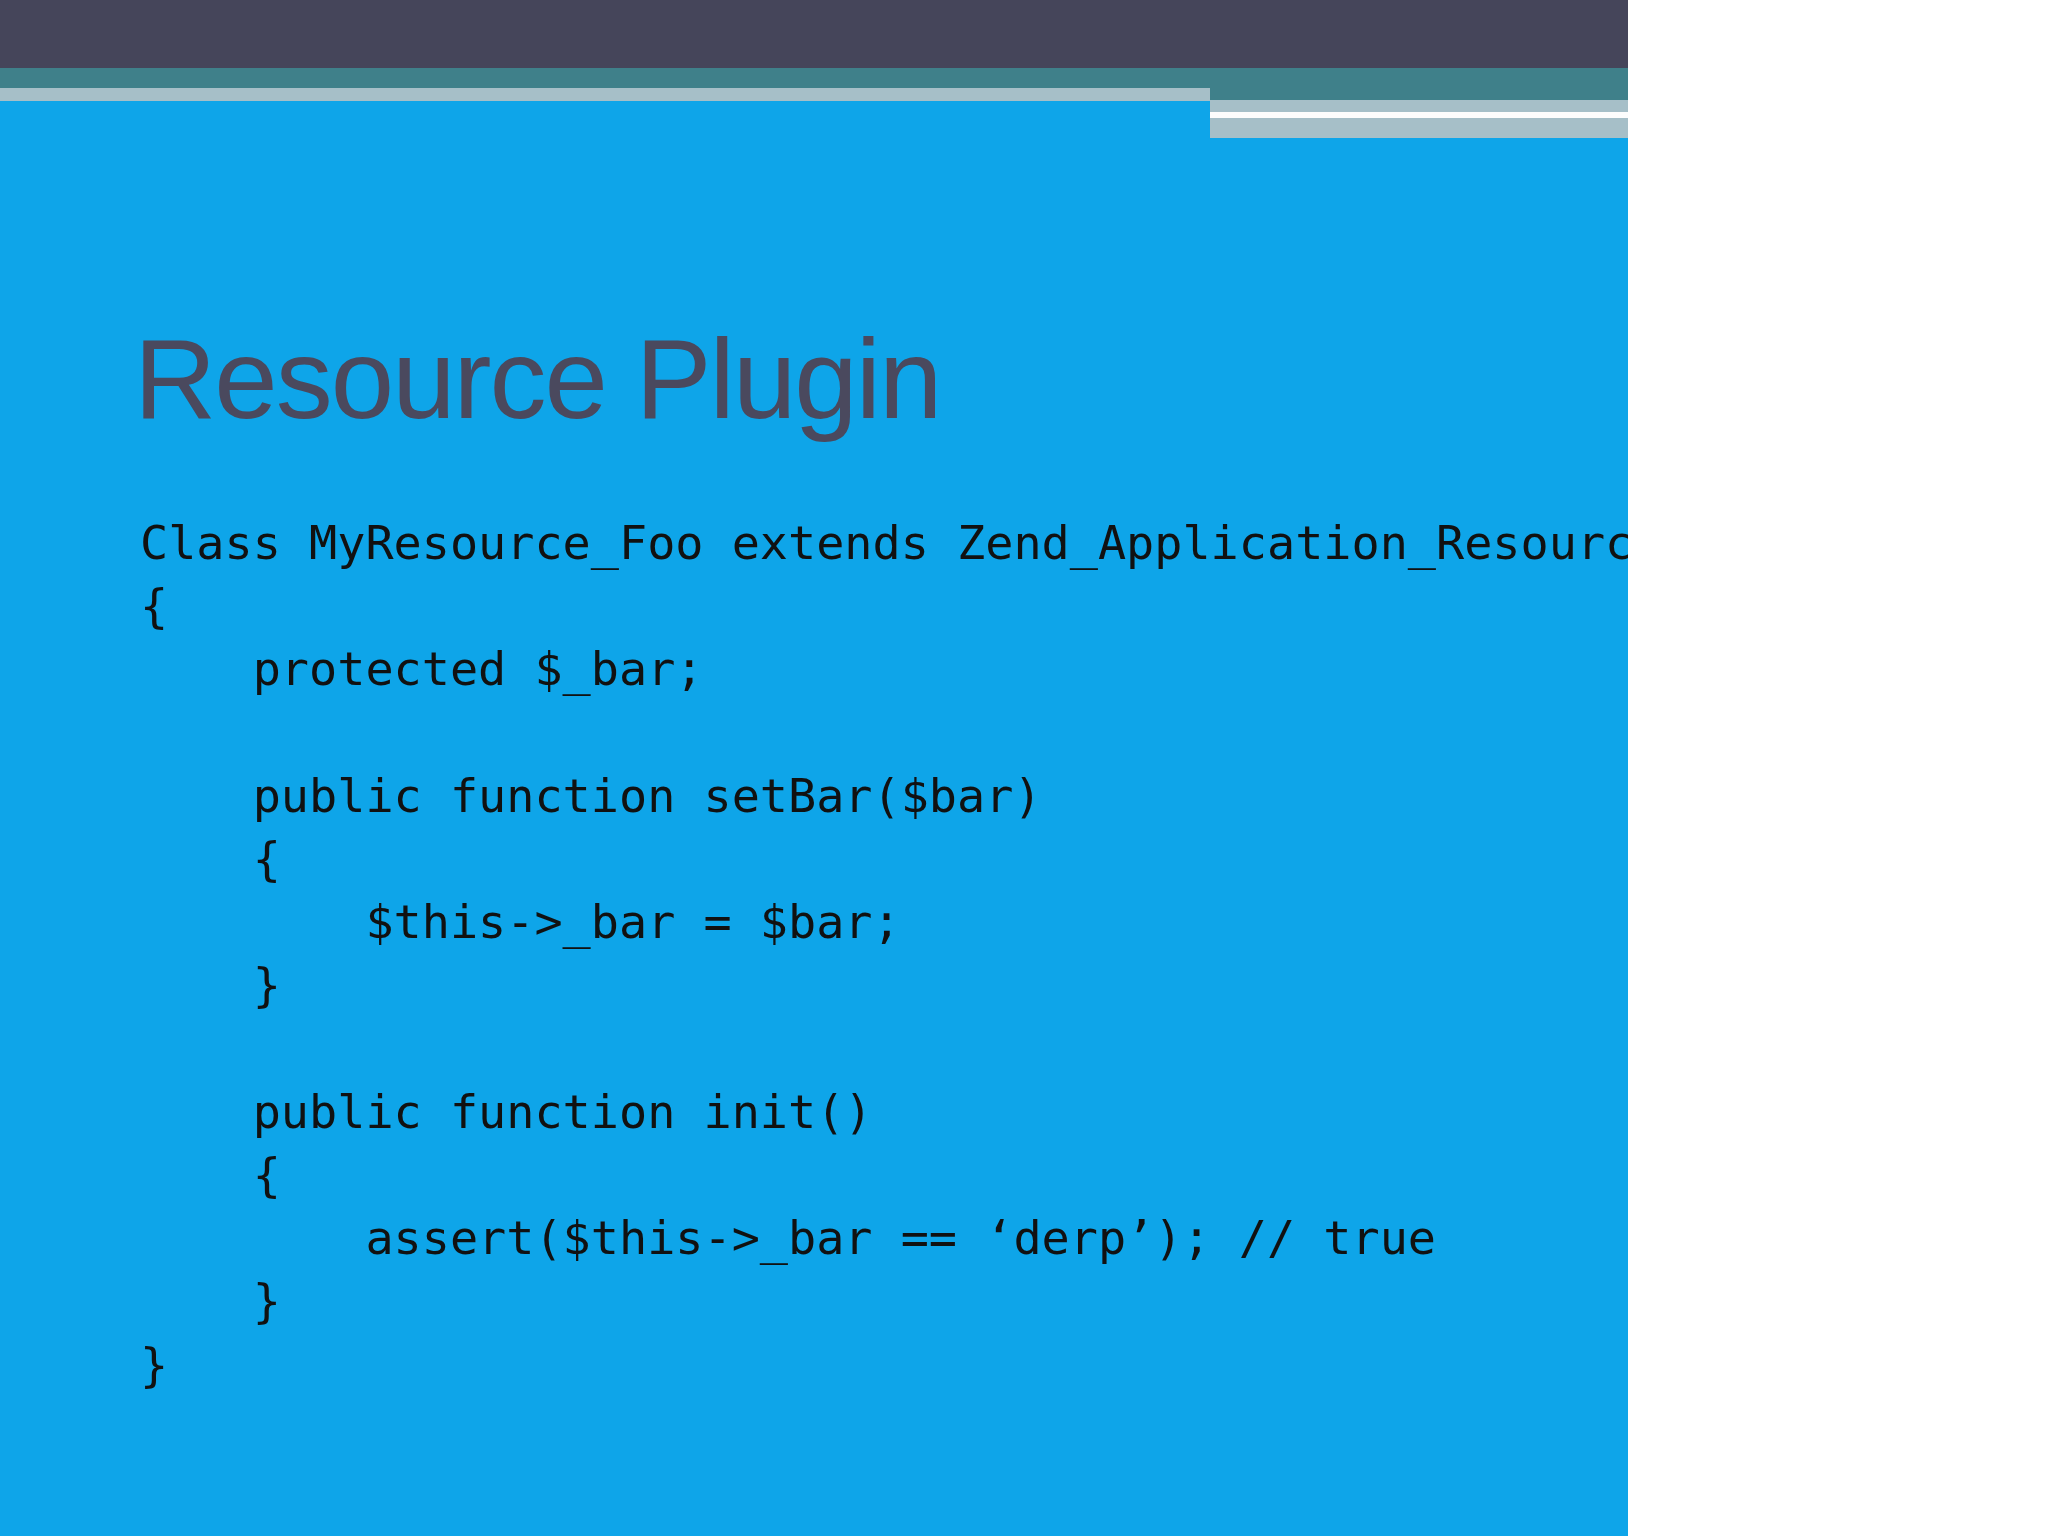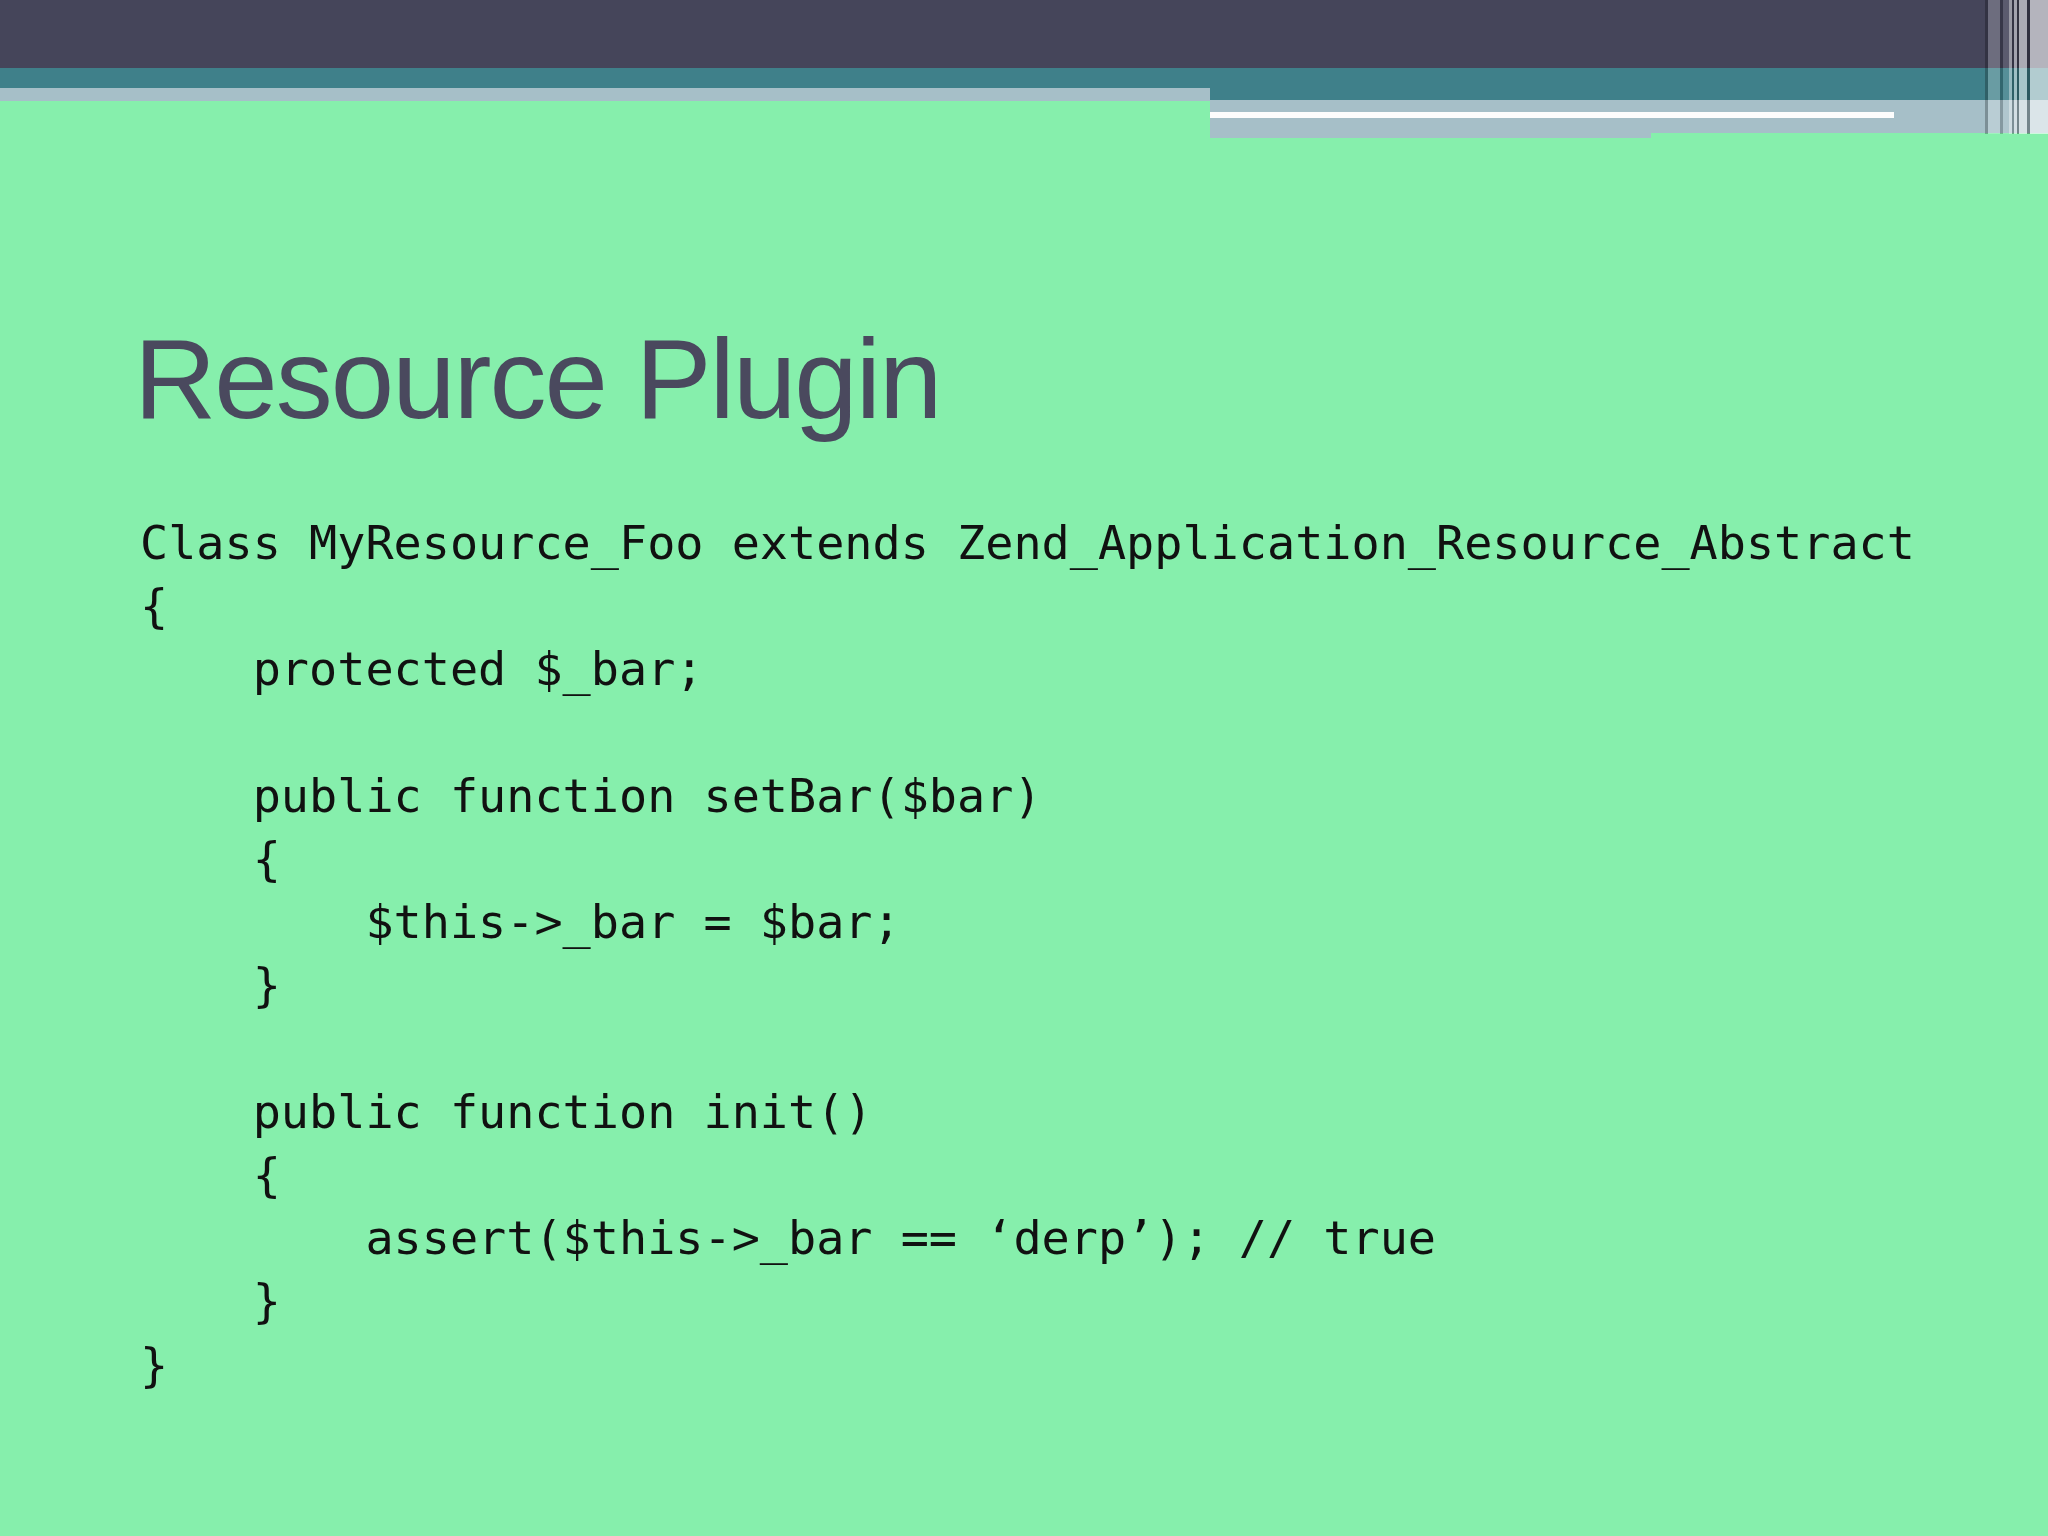--- a/index.html
+++ b/index.html
@@ -1,20 +1,20 @@
 <!DOCTYPE html>
 <html><head>
 <meta charset="utf-8">
 <style>
   html, body { margin: 0; padding: 0; background: #ffffff; }
   .slide {
     position: relative;
-    width: 2048px;
+    width: 1628px;
     height: 1536px;
-    background: #86efac;
+    background: #0ea5e9;
     overflow: hidden;
     font-family: "Liberation Sans", sans-serif;
   }
 
   
   .band { position: absolute; }
   .band-dark       { left: 0;      top: 0;     width: 2048px; height: 68px;  background: #45455a; }
   .band-teal       { left: 0;      top: 68px;  width: 2048px; height: 32px;  background: #3f808a; }
   .band-gray-left  { left: 0;      top: 88px;  width: 1210px; height: 13px;  background: #a6bfc8; }
   .band-gray-right { left: 1210px; top: 100px; width: 838px;  height: 33px;  background: #a6bfc8; }

